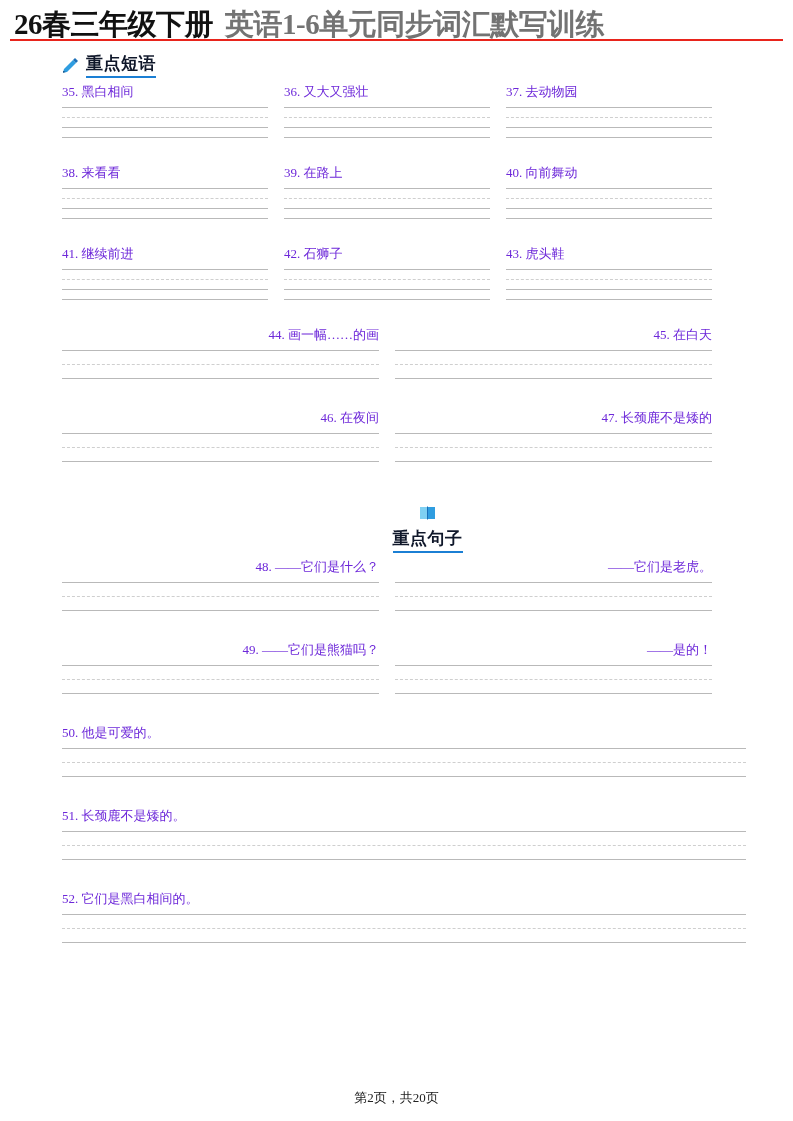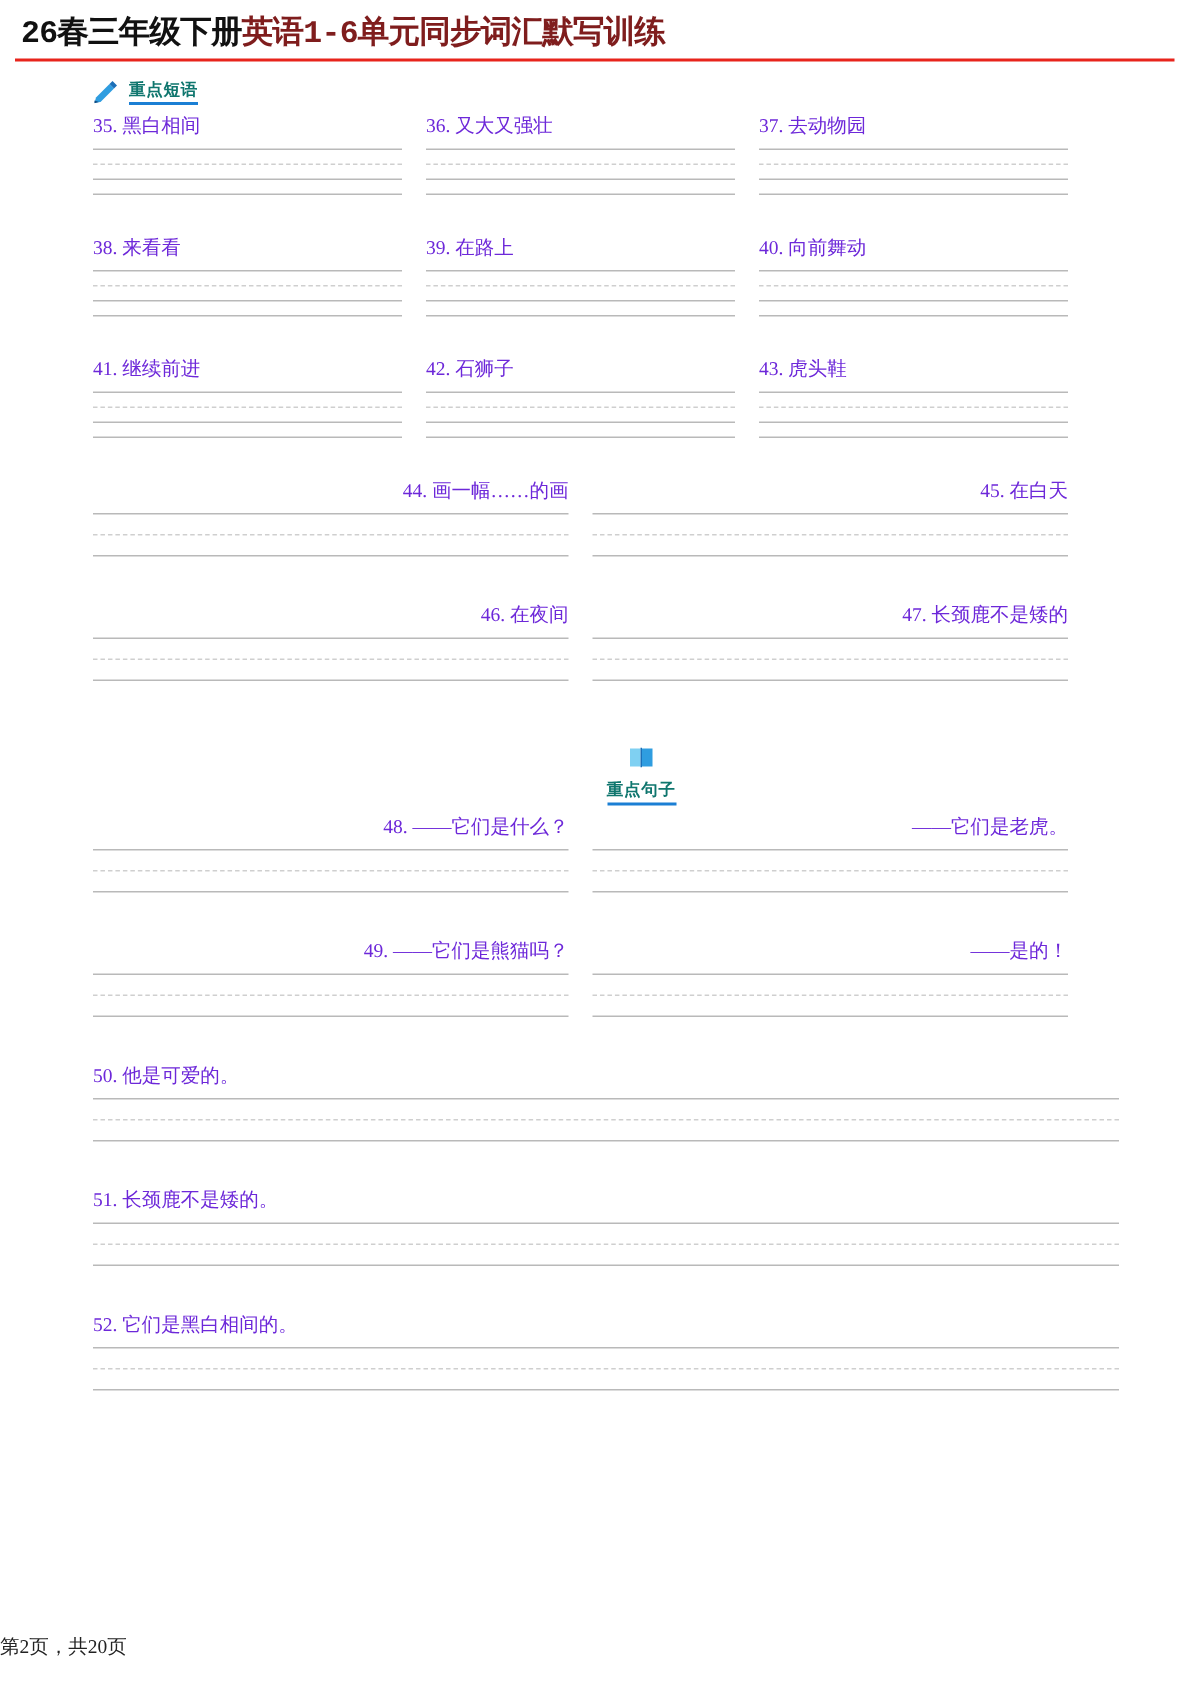--- a/index.html
+++ b/index.html
@@ -25,29 +25,29 @@
 
   
   .title-bar {
     position: relative;
     padding: 6px 14px 2px 14px;
     height: 40px;
     box-sizing: border-box;
     white-space: nowrap;
   }
   .title-text {
-    font-family: Liberation Mono, monospace;
+    font-family: Liberation Serif, serif;
     font-weight: bold;
-    font-size: 21px;
+    font-size: 29px;
     letter-spacing: -0.5px;
     line-height: 36px;
     display: inline-block;
   }
   .title-black { color: #111111; }
-  .title-red { color: #7f1d1d; }
+  .title-red { color: #737373; margin-left: 12px; }
   .title-rule {
     position: absolute;
     left: 10px;
     right: 10px;
     bottom: -1px;
     height: 2px;
     background: #e8241c;
   }
 
   
@@ -57,23 +57,23 @@
     gap: 6px;
     margin: 12px 0 4px 62px;
   }
   .section-icon {
     width: 18px;
     height: 16px;
     display: inline-block;
     position: relative;
   }
   .sec-label {
-    color: #0f766e;
+    color: #0f172a;
     font-weight: bold;
-    font-size: 11px;
+    font-size: 17px;
     font-family: "Liberation Sans", sans-serif;
     letter-spacing: 0.5px;
   }
   .sec-underline {
     display: inline-block;
     border-bottom: 2px solid #1b7fd4;
     padding-bottom: 1px;
   }
 
   
@@ -119,20 +119,21 @@
   }
   .lines .ln.sp-lg { height: 13px; }
   .gap-md { height: 16px; }
 
   
   .footer {
     position: absolute;
     bottom: 14px;
     left: 0;
     right: 0;
+    text-align: center;
     font-size: 13px;
     color: #222;
     font-family: "Liberation Serif", serif;
   }
 </style>
 </head>
 <body>
 
 <div class="page">
 

